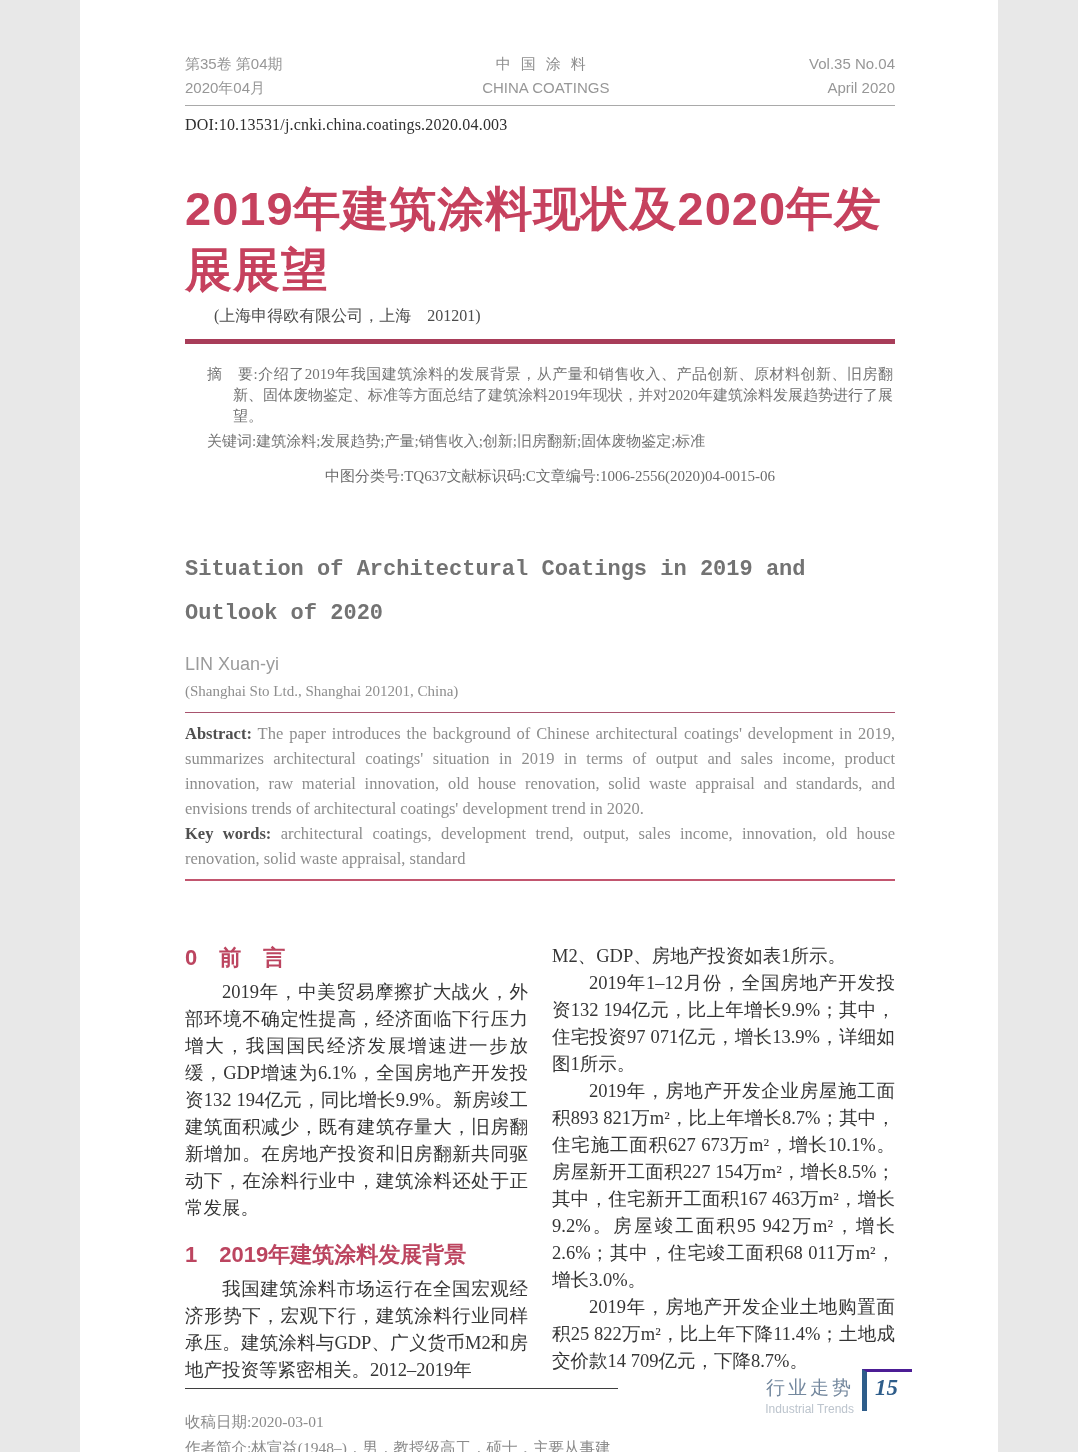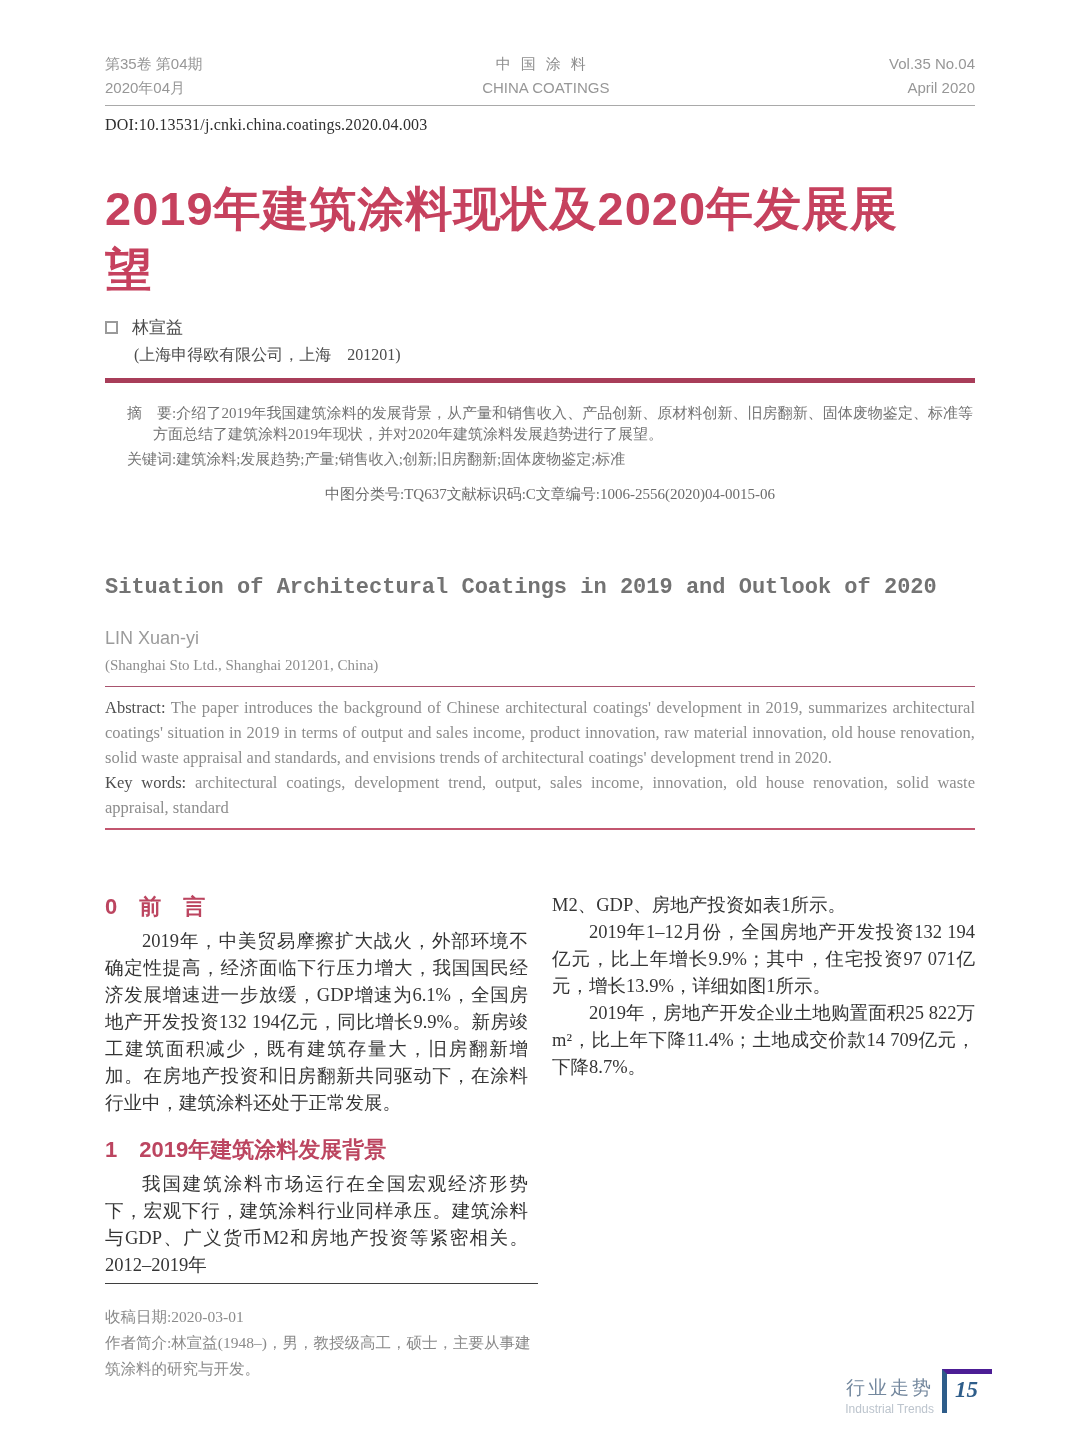--- a/index.html
+++ b/index.html
@@ -1,18 +1,18 @@
 <!DOCTYPE html>
 <html><head>
 <meta charset="utf-8">
 <style>
   * { margin:0; padding:0; box-sizing:border-box; }
   html,body { background:#e8e8e8; }
   .page {
-    width:1078px; height:1452px; background:#ffffff; position:relative;
+    width:918px; height:1452px; background:#ffffff; position:relative;
     margin:0 auto; padding:52px 103px 0 105px; overflow:hidden;
     font-family:"Liberation Serif","DejaVu Serif",serif; color:#3a3a3a;
   }
   
   .journal-header{ display:flex; justify-content:space-between; align-items:flex-start;
     font-family:"Liberation Sans","DejaVu Sans",sans-serif; color:#979797; font-size:15px;
     line-height:24px; border-bottom:1px solid #a9a9a9; padding-bottom:5px; }
   .jh-left{ text-align:left; }
   .jh-center{ text-align:center; }
   .jh-center .cn{ letter-spacing:10px; color:#8d8d8d; }
@@ -34,41 +34,41 @@
   .meta-row{ display:flex; justify-content:center; margin-top:16px;
     padding:0 2px 0 22px; color:#6b6b6b; font-size:15px; }
   
   .title-en{ margin-top:62px; font-family:Liberation Mono, monospace;
     font-weight:bold; font-size:22px; line-height:44px; color:#737373; }
   .author-en{ margin-top:18px; font-family:"Liberation Sans","DejaVu Sans",sans-serif;
     font-size:18px; color:#9b9b9b; }
   .affiliation-en{ margin-top:8px; font-size:15px; color:#8e8e8e; }
   .rule-thin{ height:1px; background:#a8536e; margin-top:12px; }
   .abstract-en{ margin-top:8px; color:#8d8d8d; font-size:16.5px; line-height:25px; text-align:justify; }
-  .abstract-en .label{ font-weight:normal; color:#4f4f4f; }
+  .abstract-en .label{ font-weight:bold; color:#4f4f4f; }
   .rule-thin2{ height:2px; background:#c2566f; margin-top:8px; }
   
   .body-columns{ display:flex; gap:24px; margin-top:62px; }
   .col{ flex:1; font-size:18.5px; line-height:27px; color:#353535; text-align:justify; }
   .col p{ text-indent:2em; }
   .col p.no-indent{ text-indent:0; }
   .section-heading{ font-family:"Liberation Sans","DejaVu Sans",sans-serif; font-weight:bold;
     font-size:22px; color:#bc4560; line-height:30px; margin-bottom:6px; }
   .section-heading.second{ margin-top:18px; }
   
   .footnote{ width:433px; margin-top:4px; border-top:1px solid #3f3f3f; padding-top:20px;
     font-size:15.5px; line-height:26px; color:#8a8a8a; }
   
   .page-footer{ position:absolute; right:86px; bottom:36px; display:flex; align-items:flex-start; }
   .footer-labels{ text-align:right; margin-right:8px; padding-top:6px; }
   .footer-cn{ color:#74889e; font-size:19px; letter-spacing:3px;
     font-family:"Liberation Sans","DejaVu Sans",sans-serif; }
   .footer-en{ color:#bcc4cd; font-size:12px; margin-top:1px;
     font-family:"Liberation Sans","DejaVu Sans",sans-serif; }
-  .page-box{ border-top:5px solid #4c1d95; border-left:5px solid #2e5d8a;
+  .page-box{ border-top:3px solid #4c1d95; border-left:5px solid #2e5d8a;
     padding:3px 14px 10px 8px; color:#2e5d8a; font-size:23px;
     font-style:italic; font-weight:bold; }
 </style>
 </head>
 <body>
 
 <div class="page">
 
   <div class="journal-header">
     <div class="jh-left">
@@ -82,24 +82,20 @@
     <div class="jh-right">
       <div>Vol.35 No.04</div>
       <div>April 2020</div>
     </div>
   </div>
 
   <div class="doi-line">DOI:10.13531/j.cnki.china.coatings.2020.04.003</div>
 
   <h1 class="title-cn">2019年建筑涂料现状及2020年发展展望</h1>
 
-  <div class="author-row">
-    <span class="author-bullet"></span>
-    <span>林宣益</span>
-  </div>
   <div class="affiliation-cn">(上海申得欧有限公司，上海　201201)</div>
 
   <div class="rule-thick"></div>
 
   <div class="abstract-cn">
     <p class="hang"><span>摘　要:</span><span>介绍了2019年我国建筑涂料的发展背景，从产量和销售收入、产品创新、原材料创新、旧房翻新、固体废物鉴定、标准等方面总结了建筑涂料2019年现状，并对2020年建筑涂料发展趋势进行了展望。</span></p>
   </div>
   <div class="keywords-cn"><span>关键词:</span><span>建筑涂料;发展趋势;产量;销售收入;创新;旧房翻新;固体废物鉴定;标准</span></div>
 
   <div class="meta-row">
@@ -124,20 +120,21 @@
   <div class="body-columns">
     <div class="col">
       <div class="section-heading">0　前　言</div>
       <p>2019年，中美贸易摩擦扩大战火，外部环境不确定性提高，经济面临下行压力增大，我国国民经济发展增速进一步放缓，GDP增速为6.1%，全国房地产开发投资132 194亿元，同比增长9.9%。新房竣工建筑面积减少，既有建筑存量大，旧房翻新增加。在房地产投资和旧房翻新共同驱动下，在涂料行业中，建筑涂料还处于正常发展。</p>
       <div class="section-heading second">1　2019年建筑涂料发展背景</div>
       <p>我国建筑涂料市场运行在全国宏观经济形势下，宏观下行，建筑涂料行业同样承压。建筑涂料与GDP、广义货币M2和房地产投资等紧密相关。2012–2019年</p>
     </div>
     <div class="col">
       <p class="no-indent">M2、GDP、房地产投资如表1所示。</p>
       <p>2019年1–12月份，全国房地产开发投资132 194亿元，比上年增长9.9%；其中，住宅投资97 071亿元，增长13.9%，详细如图1所示。</p>
+      <p>2019年，房地产开发企业房屋施工面积893 821万m²，比上年增长8.7%；其中，住宅施工面积627 673万m²，增长10.1%。房屋新开工面积227 154万m²，增长8.5%；其中，住宅新开工面积167 463万m²，增长9.2%。房屋竣工面积95 942万m²，增长2.6%；其中，住宅竣工面积68 011万m²，增长3.0%。</p>
       <p>2019年，房地产开发企业土地购置面积25 822万m²，比上年下降11.4%；土地成交价款14 709亿元，下降8.7%。</p>
     </div>
   </div>
 
   <div class="footnote">
     <div>收稿日期:2020-03-01</div>
     <div>作者简介:林宣益(1948–)，男，教授级高工，硕士，主要从事建筑涂料的研究与开发。</div>
   </div>
 
   <div class="page-footer">

